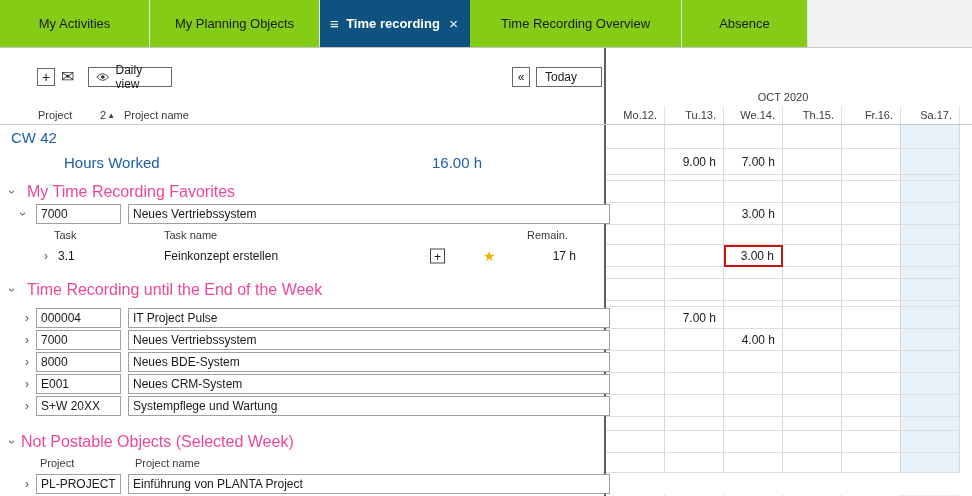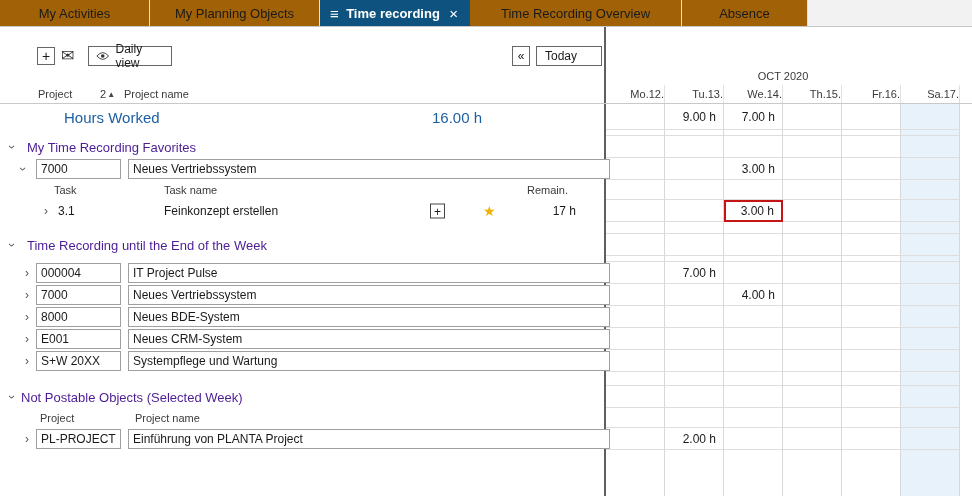--- a/index.html
+++ b/index.html
@@ -1,21 +1,21 @@
 <!DOCTYPE html>
 <html><head>
 <meta charset="utf-8">
 <style>
   *{margin:0;padding:0;box-sizing:border-box}
   html,body{width:972px;height:496px;overflow:hidden}
   body{font-family:"Liberation Sans",sans-serif;font-size:12px;color:#1a1a1a;background:#fff}
   .app{width:972px;height:496px;display:flex;flex-direction:column}
 
   
-  .tabbar{height:27px;background:#a16207;border-bottom:1px solid #c6c6c6;display:flex;flex:none}
+  .tabbar{height:48px;background:#84cc16;border-bottom:1px solid #c6c6c6;display:flex;flex:none}
   .tab{display:flex;align-items:center;justify-content:center;font-size:13px;color:#1a1a1a;cursor:pointer;border-right:1px solid #e0e0e0}
   .t0{width:150px}.t1{width:170px}.t3{width:212px}.t4{width:126px}
   .tab.active{width:150px;background:#0e5380;color:#fff;justify-content:space-between;padding:0 10px;font-weight:bold;border-right:none}
   .tabfill{flex:1;background:#f2f2f2}
   .burger{font-size:15px;font-weight:normal}
   .tabclose{font-size:15px;font-weight:normal;cursor:pointer;padding:0 2px}
 
   
   .content{flex:1;display:flex;flex-direction:column;background:#fff}
   .row{display:flex;flex:none}
@@ -28,40 +28,40 @@
   .s6{height:6px}.s12{height:12px}.s14{height:14px}
   .fillrow{flex:1}
 
   .lt{position:absolute;top:0;bottom:0;display:flex;align-items:center}
   .box{position:absolute;top:1px;bottom:1px;border:1px solid #9f9f9f;background:#fff;display:flex;align-items:center;padding:0 4px;font-size:12px}
   .idbox{left:36px;width:85px}
   .nmbox{left:128px;width:482px}
 
   .blue{color:#1e5fa4}
   .big{font-size:15px}
-  .sect{font-size:13px;color:#4c1d95}
+  .sect{font-size:16px;color:#ec4899}
   .hdrtxt{font-size:11px;color:#3a3a3a}
   .chev{color:#555;font-size:12px;line-height:1}
   .chev.down{display:inline-block;transform:rotate(90deg)}
   .redcell{border:2px solid #c41414 !important}
 
   
   .band-toolbar{height:40px}
   .tbtn{position:absolute;border:1px solid #666;background:#fff;display:flex;align-items:center;cursor:pointer}
   .plusbtn{left:37px;top:20px;width:18px;height:18px;justify-content:center;font-size:14px}
   .mailico{position:absolute;left:61px;top:19px;font-size:16px;color:#333;cursor:pointer}
   .viewbtn{left:88px;top:19px;width:84px;height:20px;gap:6px;padding:0 7px;font-size:12px}
   .backbtn{left:512px;top:19px;width:18px;height:20px;justify-content:center;font-size:12px}
   .todaybtn{left:536px;top:19px;width:66px;height:20px;padding:0 8px;font-size:12px}
 
   
   .band-month{height:18px}
   .monthwrap{width:354px;text-align:center;font-size:11px;color:#3a3a3a;display:flex;align-items:center;justify-content:center}
   .band-days{height:19px;border-bottom:1px solid #c9c9c9}
-  .dh{width:59px;display:flex;align-items:center;justify-content:flex-end;font-size:11px;color:#3a3a3a;border-right:1px solid #e2e2e2}
+  .dh{width:59px;display:flex;align-items:center;justify-content:flex-end;padding-right:7px;font-size:11px;color:#3a3a3a;border-right:1px solid #e2e2e2}
 
   .taskplus{position:absolute;left:430px;top:50%;transform:translateY(-50%);width:15px;height:15px;border:1px solid #444;display:flex;align-items:center;justify-content:center;font-size:12px;cursor:pointer;background:#fff}
   .star{position:absolute;left:483px;top:50%;transform:translateY(-50%);color:#f2b200;font-size:14px;cursor:pointer}
 </style>
 </head>
 <body>
 
 <div class="app">
 
   <div class="tabbar">
@@ -131,20 +131,34 @@
         <div class="dh">Mo.12.</div>
         <div class="dh">Tu.13.</div>
         <div class="dh">We.14.</div>
         <div class="dh">Th.15.</div>
         <div class="dh">Fr.16.</div>
         <div class="dh">Sa.17.</div>
         <div class="fillc"></div>
       </div>
     </div>
 
+    <div class="row r24">
+      <div class="left">
+        <span class="lt blue big" style="left:11px">CW 42</span>
+      </div>
+      <div class="days">
+        <span class="c"></span>
+          <span class="c"></span>
+          <span class="c"></span>
+          <span class="c"></span>
+          <span class="c"></span>
+          <span class="c wknd"></span>
+          <span class="fillc"></span>
+      </div>
+    </div>
 
     <div class="row r26">
       <div class="left">
         <span class="lt blue big" style="left:64px">Hours Worked</span>
         <span class="lt blue big" style="left:432px">16.00 h</span>
       </div>
       <div class="days">
         <span class="c"></span>
         <span class="c">9.00 h</span>
         <span class="c">7.00 h</span>
@@ -432,29 +446,20 @@
         </div>
     </div>
 
     <div class="row r22">
       <div class="left">
         <span class="lt" style="left:25px">
             <span class="chev">›</span>
           </span>
         <span class="box idbox">PL-PROJECT</span>
         <span class="box nmbox">Einführung von PLANTA Project</span>
-      </div>
-      <div class="days">
-        <span class="c"></span>
-        <span class="c">2.00 h</span>
-        <span class="c"></span>
-          <span class="c"></span>
-          <span class="c"></span>
-          <span class="c wknd"></span>
-          <span class="fillc"></span>
       </div>
     </div>
 
     <div class="row fillrow">
         <div class="left"></div>
         <div class="days">
           <span class="c" style="border-bottom:none"></span>
           <span class="c" style="border-bottom:none"></span>
           <span class="c" style="border-bottom:none"></span>
           <span class="c" style="border-bottom:none"></span>

